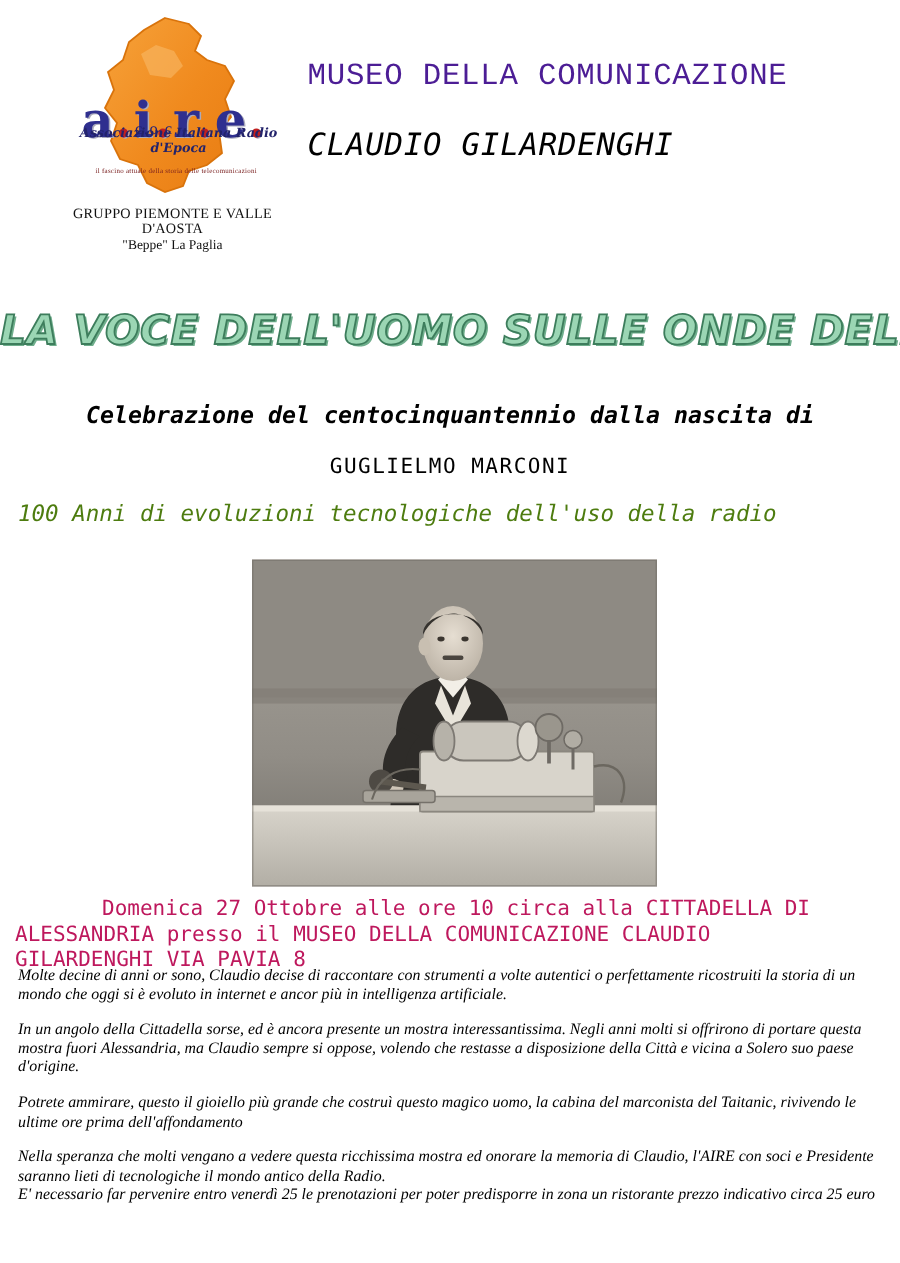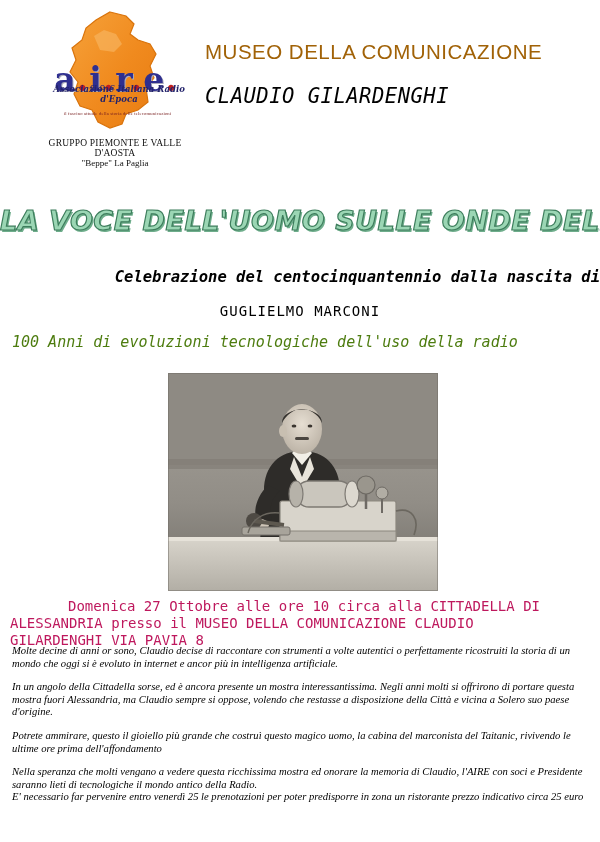--- a/index.html
+++ b/index.html
@@ -109,24 +109,24 @@
   .beppe-line {
     font-family: "Liberation Serif", serif;
     font-size: 9px;
     color: #111;
   }
 
   .museo-title {
     position: absolute;
     left: 205px;
     top: 40px;
-    font-family: Liberation Sans, sans-serif;
+    font-family: Liberation Mono, monospace;
     font-size: 20.5px;
     letter-spacing: 0.5px;
-    color: #a16207;
+    color: #4c1d95;
   }
   .museo-name {
     position: absolute;
     left: 205px;
     top: 84px;
     font-family: "DejaVu Sans Mono", monospace;
     font-style: italic;
     font-size: 20.5px;
     letter-spacing: 0.5px;
     color: #000;
@@ -149,21 +149,21 @@
     text-shadow: 1.5px 1.5px 0 #6fae8c;
     white-space: nowrap;
   }
 
   
   .sub-celebr {
     position: absolute;
     left: 0;
     top: 268px;
     width: 600px;
-    text-align: right;
+    text-align: center;
     font-family: "DejaVu Sans Mono", monospace;
     font-style: italic;
     font-weight: bold;
     font-size: 15.5px;
     color: #000;
   }
   .sub-marconi {
     position: absolute;
     left: 0;
     top: 303px;

